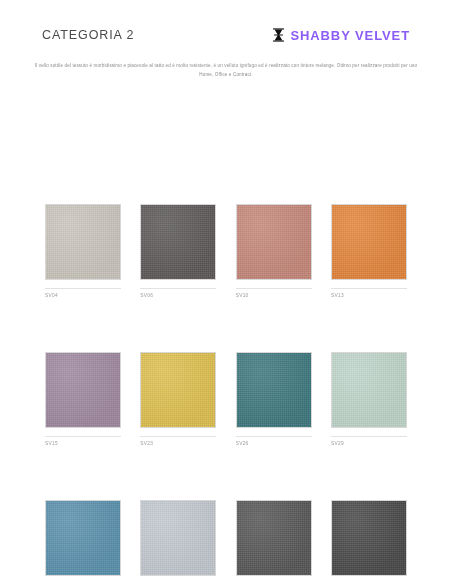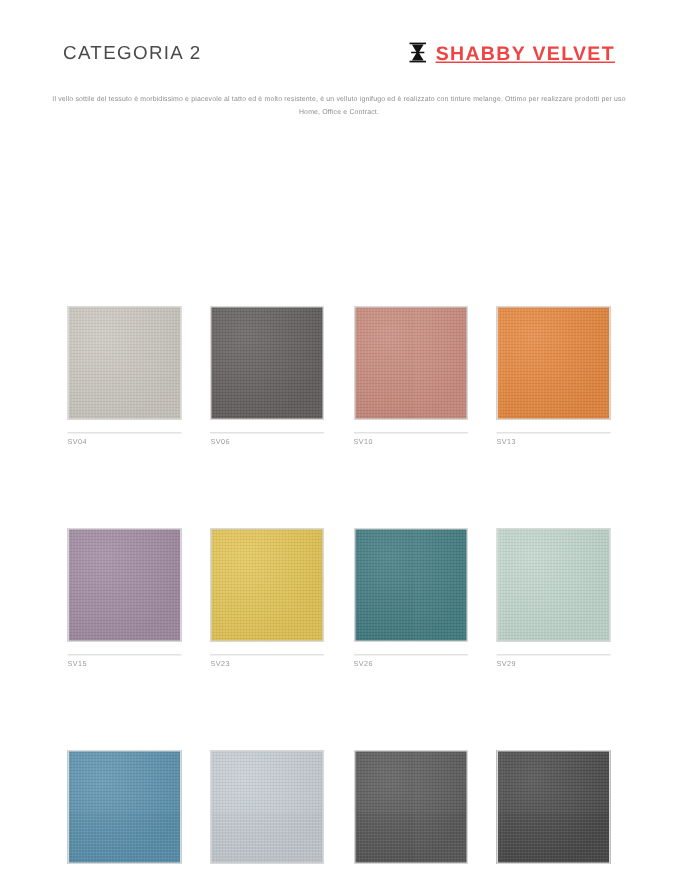--- a/index.html
+++ b/index.html
@@ -50,23 +50,22 @@
     width: 13px;
     height: 14px;
     display: block;
     flex: 0 0 auto;
   }
 
   .brand-name {
     font-size: 13px;
     font-weight: 700;
     letter-spacing: 0.9px;
-    color: #ef4444;
+    color: #8b5cf6;
     white-space: nowrap;
-    text-decoration: underline;
   }
 
   
   .description {
     position: absolute;
     top: 62px;
     left: 34px;
     width: 384px;
     font-size: 4.6px;
     line-height: 1.95;

